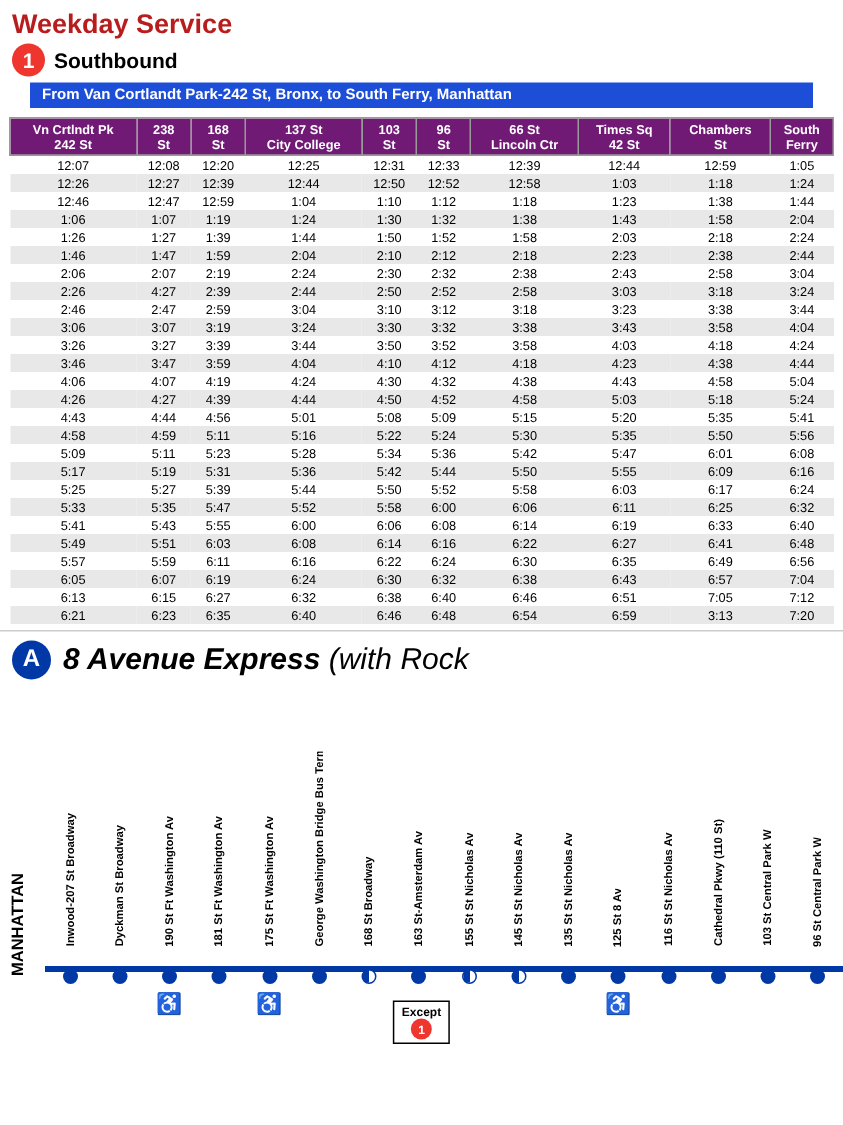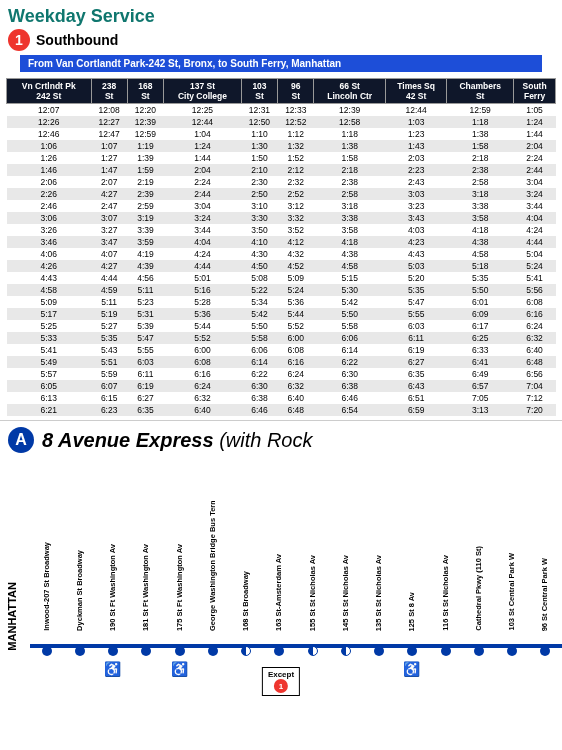--- a/index.html
+++ b/index.html
@@ -12,21 +12,21 @@
       font-size: 11px;
     }
 
     
     .header {
       padding: 6px 8px 2px 8px;
     }
     .header-title {
       font-size: 18px;
       font-weight: 900;
-      color: #0f766e;
+      color: #b91c1c;
       display: block;
     }
     .header-subtitle-row {
       display: flex;
       align-items: center;
       gap: 6px;
       margin-top: 2px;
     }
     .circle-badge {
       background: #ee352e;
@@ -59,21 +59,21 @@
     .timetable-container {
       padding: 0 6px;
       overflow-x: auto;
     }
     .timetable {
       width: 100%;
       border-collapse: collapse;
       font-size: 9px;
     }
     .timetable thead tr th {
-      background: #0f172a;
+      background: #701a75;
       color: #fff;
       text-align: center;
       padding: 2px 2px;
       font-size: 8.5px;
       font-weight: 700;
       border: 1px solid #999;
       white-space: nowrap;
     }
     .timetable tbody tr td {
       text-align: center;

